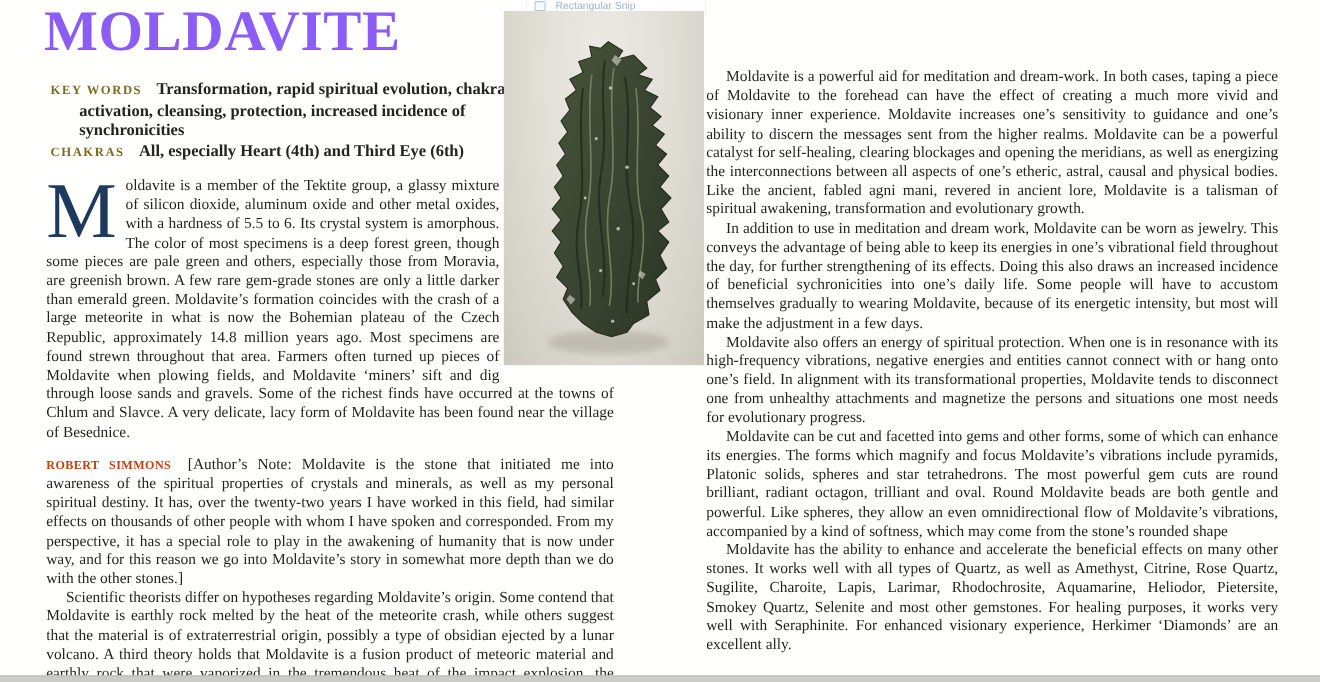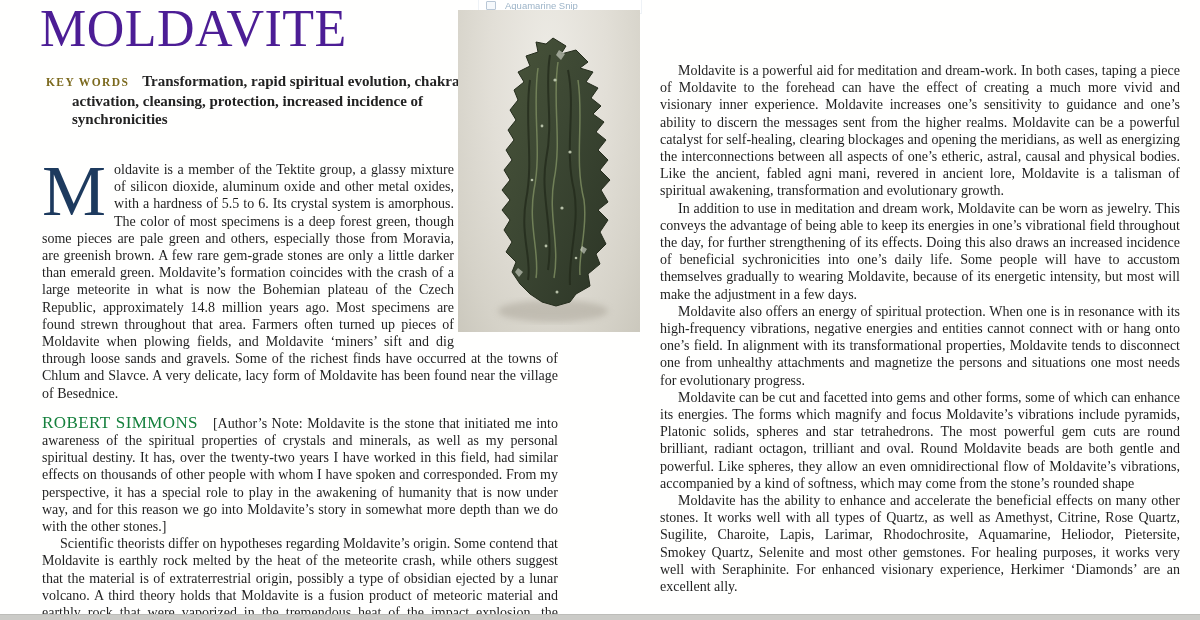--- a/index.html
+++ b/index.html
@@ -8,64 +8,67 @@
         font-family:"Liberation Serif",serif;color:#1f1f1f;}
 
   
   .snip{position:absolute;left:478px;top:-2px;width:162px;height:15px;background:#ffffff;
         border:1px solid #eef2f6;border-top:none;display:flex;align-items:center;
         font-family:"Liberation Sans",sans-serif;font-size:9.5px;color:#9db4c8;}
   .snip-icon{width:8px;height:7px;border:1px solid #b9c7d6;border-radius:1px;margin:0 9px 0 7px;background:#f6f9fc;}
 
   
   .title{position:absolute;left:40px;top:2px;font-size:52px;line-height:54px;
-         color:#4c1d95;letter-spacing:0.5px;font-weight:normal;}
+         color:#8b5cf6;letter-spacing:0.5px;font-weight:bold;}
   .attrs{position:absolute;left:46px;top:72px;width:428px;}
   .attr-row{padding-left:26px;text-indent:-26px;font-size:15px;font-weight:bold;
             line-height:18.6px;color:#232323;text-align:left;}
   .attr-label{font-size:11.5px;letter-spacing:1.4px;color:#7c6a1e;font-weight:bold;
               margin-right:13px;}
 
   
   .col{font-size:14px;line-height:17.2px;text-align:justify;}
   .col p{margin:0;}
   .left-col{position:absolute;left:42px;top:161px;width:516px;}
-  .right-col{position:absolute;left:660px;top:62px;width:520px;height:556px;overflow:hidden;}
+  .right-col{position:absolute;left:642px;top:62px;width:520px;height:556px;overflow:hidden;}
   .photo-spacer{float:right;width:104px;height:187px;}
   .dropcap{float:left;font-size:72px;line-height:56px;color:#1d3a5e;
            margin:2px 8px 0 0;font-weight:normal;}
   .indent{text-indent:18px;}
   .author-p{margin-top:12px !important;}
-  .author-label{color:#15803d;font-weight:normal;font-size:17px;letter-spacing:0.4px;
+  .author-label{color:#c2410c;font-weight:bold;font-size:11px;letter-spacing:0.4px;
                 margin-right:15px;}
 
   
   .photo{position:absolute;left:458px;top:10px;width:182px;height:322px;
          background:radial-gradient(ellipse at 50% 18%, #edebe5 0%, #e2dfd7 45%, #d5d2c8 80%, #cbc8bd 100%);}
   .photo svg{display:block;}
 
   
   .bottom-bar{position:absolute;left:0;bottom:0;width:1200px;height:5px;background:#cbcbc7;
               border-top:1px solid #bdbdb9;}
 </style>
 </head>
 <body>
 
 <div class="page">
 
   <div class="snip">
     <span class="snip-icon"></span>
-    <span>Aquamarine Snip</span>
+    <span>Rectangular Snip</span>
   </div>
 
   <div class="title">MOLDAVITE</div>
 
   <div class="attrs">
     <div class="attr-row">
       <span class="attr-label">KEY WORDS</span><span>Transformation, rapid spiritual evolution, chakra activation, cleansing, protection, increased incidence of synchronicities</span>
+    </div>
+    <div class="attr-row">
+      <span class="attr-label">CHAKRAS</span><span>All, especially Heart (4th) and Third Eye (6th)</span>
     </div>
   </div>
 
   <div class="photo">
     <svg width="182" height="322" viewBox="0 0 182 322">
       <defs>
         <linearGradient id="stone" x1="0" y1="0" x2="1" y2="1">
           <stop offset="0" stop-color="#49543a"></stop>
           <stop offset="0.45" stop-color="#3c4733"></stop>
           <stop offset="1" stop-color="#2c3526"></stop>

